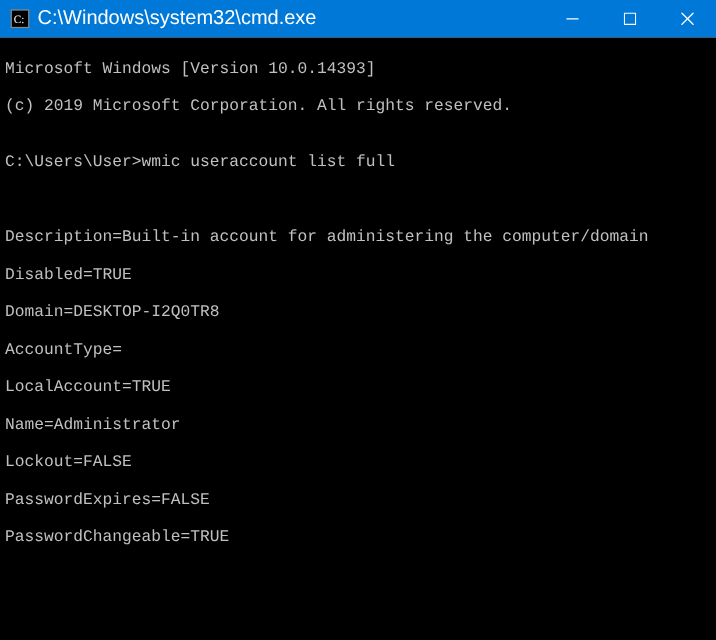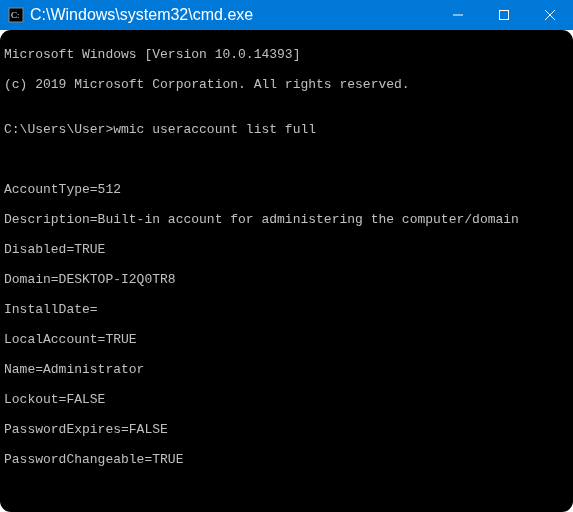--- a/index.html
+++ b/index.html
@@ -49,21 +49,20 @@
       width: 100%;
       height: calc(100% - 30px);
       background: #000;
       color: #c0c0c0;
       font-family: Consolas, "Courier New", monospace;
       font-size: 13px;
       line-height: 15px;
       padding: 2px 4px;
       white-space: pre;
       overflow: hidden;
-      border-radius: 11px;
     }
     .terminal .line { display: block; }
     .icon-svg { width: 10px; height: 10px; stroke: #fff; stroke-width: 1; fill: none; }
   </style>
 </head>
 <body>
 
 <div class="titlebar">
   <span class="titlebar-icon">
     <svg viewBox="0 0 16 16" width="16" height="16">
@@ -92,25 +91,24 @@
   </div>
 </div>
 
 <div class="terminal">
 <span class="line">Microsoft Windows [Version 10.0.14393]</span>
 <span class="line">(c) 2019 Microsoft Corporation. All rights reserved.</span>
 <span class="line"></span>
 <span class="line">C:\Users\User&gt;wmic useraccount list full</span>
 <span class="line"></span>
 <span class="line"></span>
-<span class="line">AccountType=512</span>
 <span class="line">Description=Built-in account for administering the computer/domain</span>
 <span class="line">Disabled=TRUE</span>
 <span class="line">Domain=DESKTOP-I2Q0TR8</span>
-<span class="line">InstallDate=</span>
+<span class="line">AccountType=</span>
 <span class="line">LocalAccount=TRUE</span>
 <span class="line">Name=Administrator</span>
 <span class="line">Lockout=FALSE</span>
 <span class="line">PasswordExpires=FALSE</span>
 <span class="line">PasswordChangeable=TRUE</span>
 
 
 
 
 <span class="line"></span>

